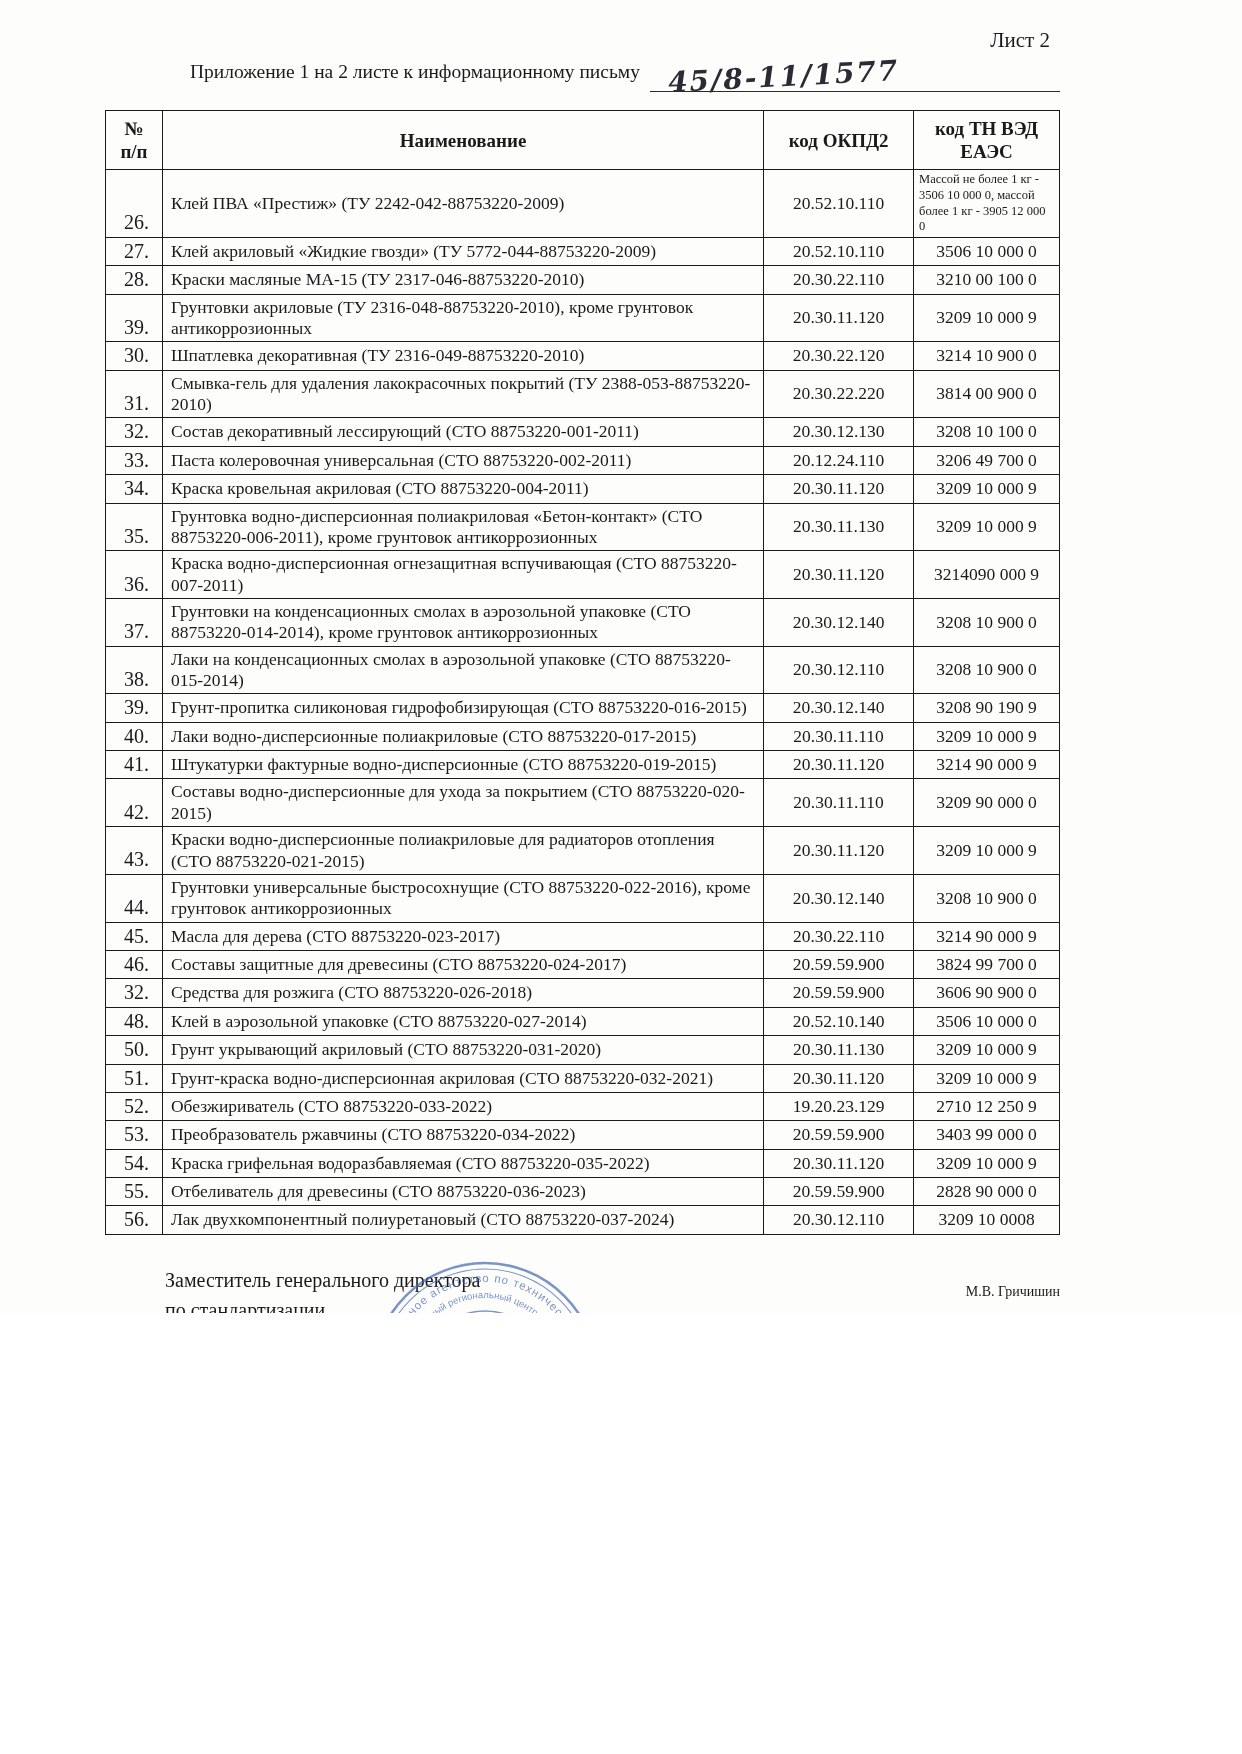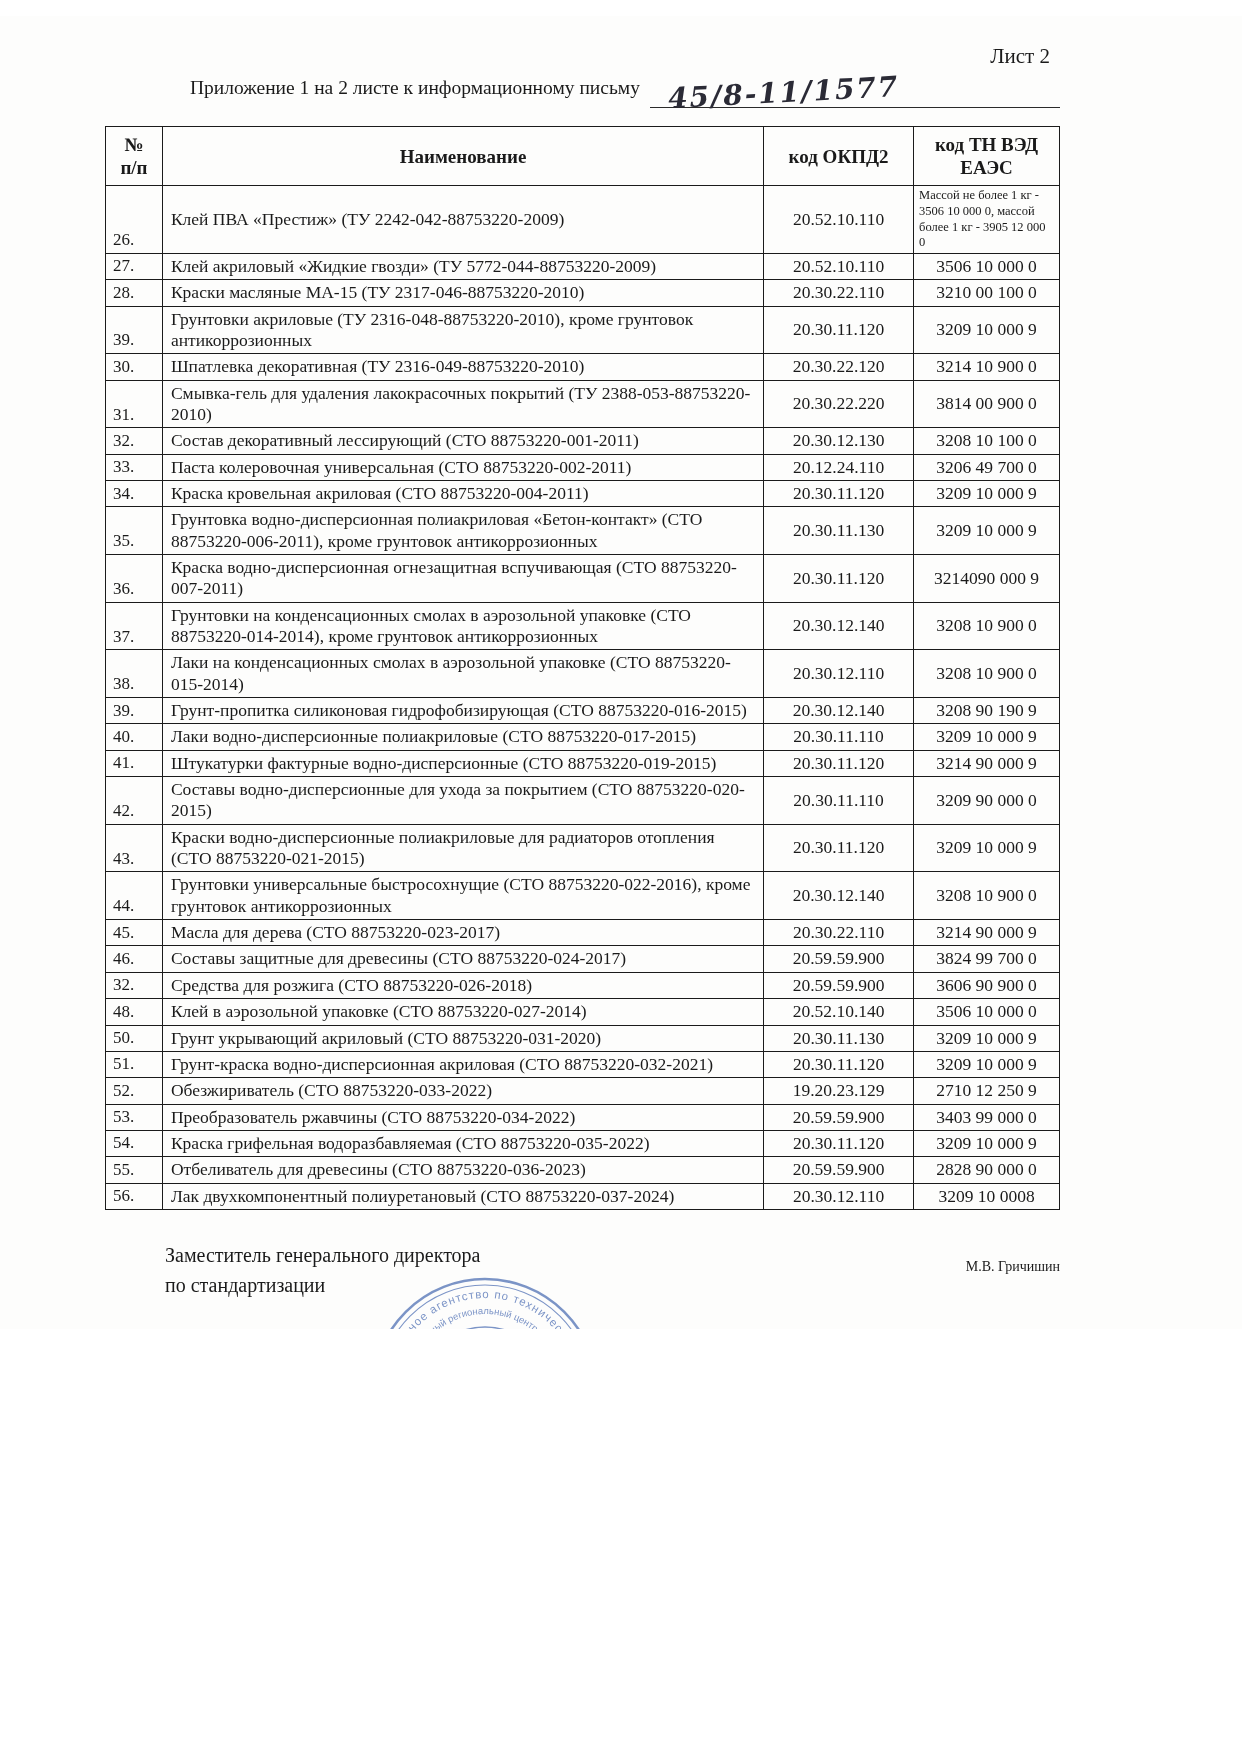--- a/index.html
+++ b/index.html
@@ -4,21 +4,20 @@
 <style>
   html,body{margin:0;padding:0;background:#ffffff;}
   .page{
     position:relative;
     width:1242px;height:1313px;
     background:#fdfdfc;
     font-family:"Liberation Serif","DejaVu Serif",serif;
     color:#1a1a1a;
     overflow:hidden;
     box-sizing:border-box;
-    margin-top:16px;
   }
   .content{position:relative;padding:28px 182px 0 105px;}
   .sheet-label{
     text-align:right;font-size:21px;margin-bottom:8px;padding-right:10px;
   }
   .title-row{
     display:flex;align-items:flex-start;
     font-size:19.5px;
     margin:0 0 18px 85px;
   }
@@ -37,21 +36,21 @@
     border-collapse:collapse;width:100%;
     font-size:17px;line-height:1.22;
   }
   table.doc th, table.doc td{
     border:1.4px solid #1b1b1b;
   }
   table.doc th{
     font-size:19px;font-weight:bold;text-align:center;padding:6px 4px;
   }
   td.col-num{
-    vertical-align:bottom;text-align:left;padding:1px 2px 2px 7px;font-size:17px;
+    vertical-align:bottom;text-align:center;padding:1px 2px 2px 7px;font-size:20px;
   }
   td.col-name{
     vertical-align:middle;text-align:left;padding:2px 8px;font-size:17.5px;
   }
   td.col-okpd, td.col-tnved{
     vertical-align:middle;text-align:center;padding:2px 4px;font-size:17.5px;
     white-space:nowrap;
   }
   td.col-tnved.small{
     font-size:12.5px;text-align:left;white-space:normal;line-height:1.25;

